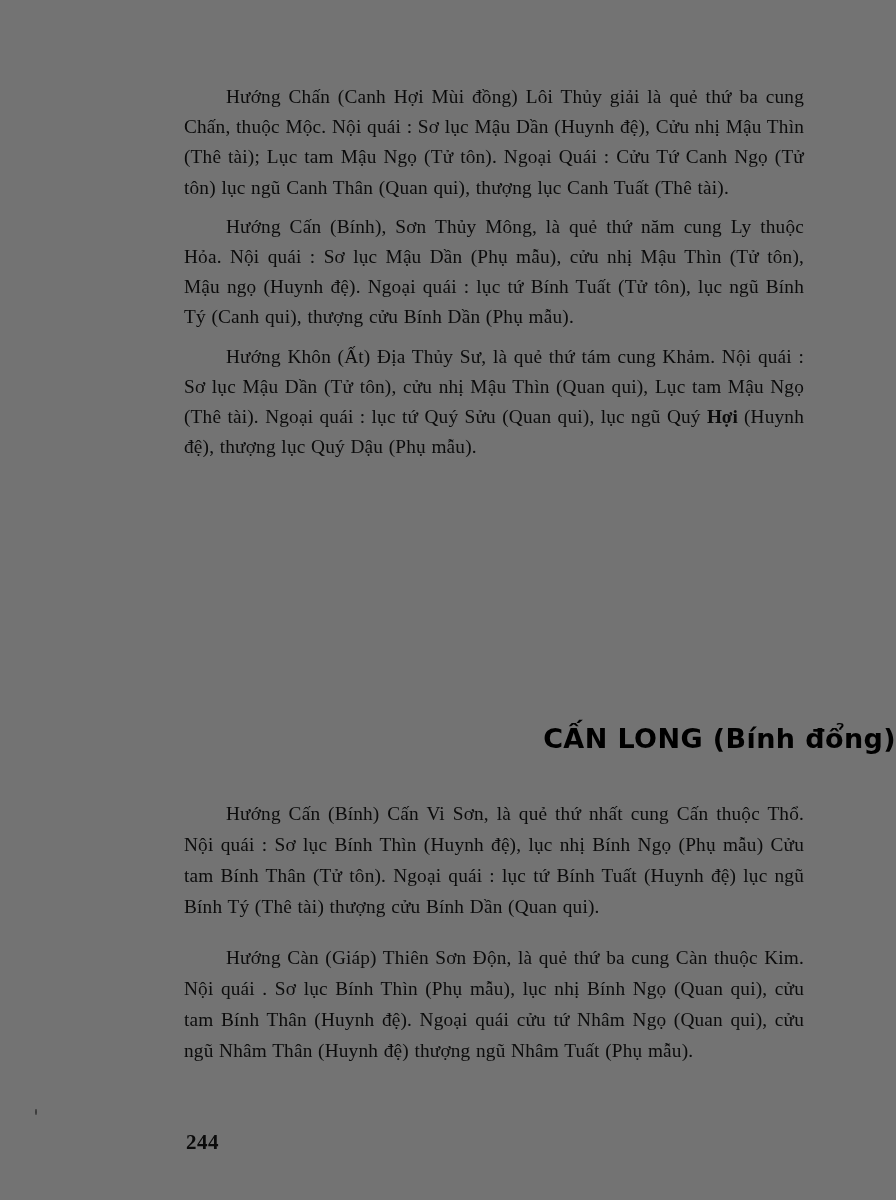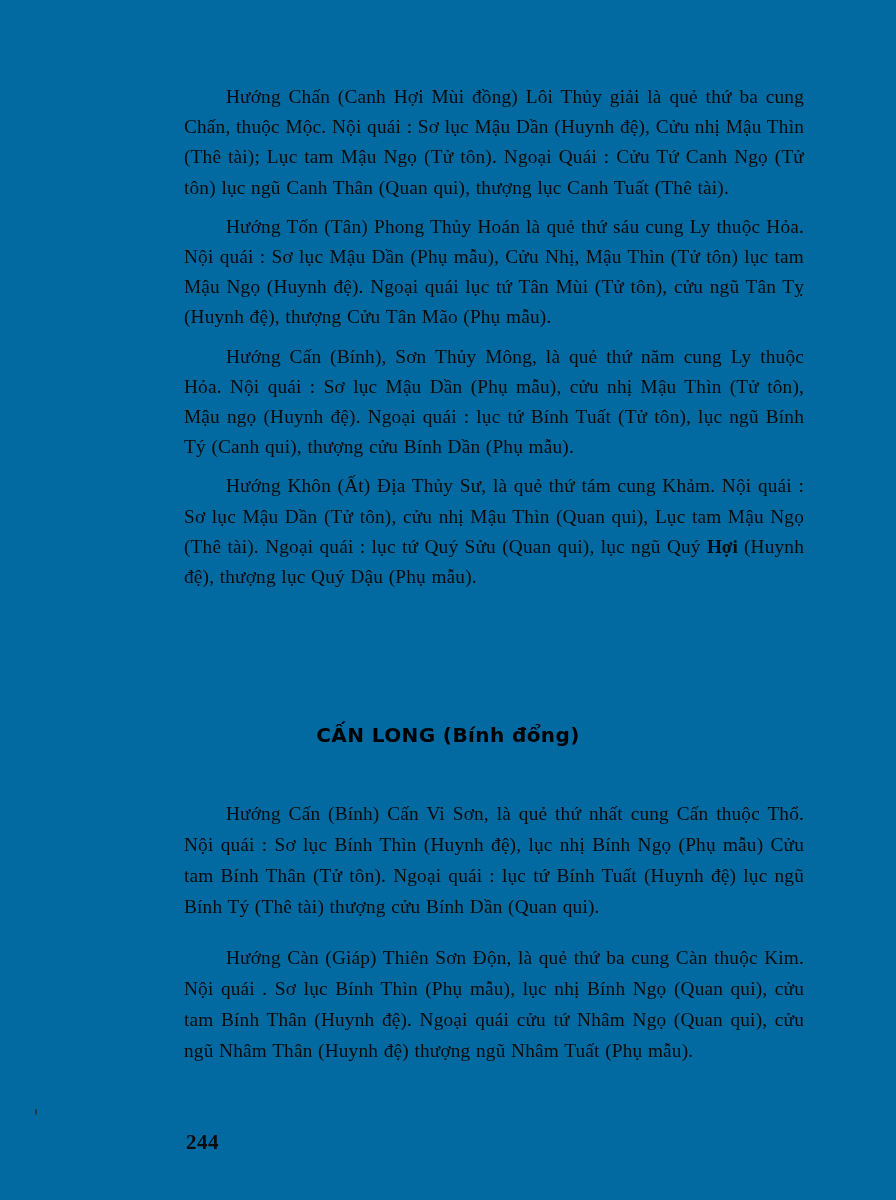--- a/index.html
+++ b/index.html
@@ -14,21 +14,21 @@
     position: relative;
     overflow: hidden;
     font-family: "Liberation Serif", "DejaVu Serif", serif;
     color: #000000;
     -webkit-font-smoothing: none;
   }
 
   .page {
     position: absolute;
     inset: 0;
-    background: #0369a1;
+    background: #737373;
   }
 
   
   .text-column {
     position: absolute;
     left: 184px;
     top: 82px;
     width: 620px;
   }
 
@@ -45,24 +45,24 @@
   }
 
   .para:last-child { margin-bottom: 0; }
 
   
   .section-heading {
     position: absolute;
     left: 0;
     right: 0;
     top: 723px;
-    text-align: center;
+    text-align: right;
     font-family: "DejaVu Sans", "Liberation Sans", sans-serif;
     font-weight: bold;
-    font-size: 20px;
+    font-size: 27px;
     letter-spacing: 0.4px;
     color: #000000;
   }
 
   
   .text-column-2 {
     position: absolute;
     left: 184px;
     top: 798px;
     width: 620px;
@@ -110,21 +110,20 @@
   }
 </style>
 </head>
 <body>
 
 <div class="page">
 
   <div class="text-column">
     <p class="para">Hướng Chấn (Canh Hợi Mùi đồng) Lôi Thủy giải là quẻ thứ ba cung Chấn, thuộc Mộc. Nội quái : Sơ lục Mậu Dần (Huynh đệ), Cửu nhị Mậu Thìn (Thê tài); Lục tam Mậu Ngọ (Tử tôn). Ngoại Quái : Cửu Tứ Canh Ngọ (Tử tôn) lục ngũ Canh Thân (Quan qui), thượng lục Canh Tuất (Thê tài).</p>
 
-    <p class="para">Hướng Tốn (Tân) Phong Thủy Hoán là quẻ thứ sáu cung Ly thuộc Hỏa. Nội quái : Sơ lục Mậu Dần (Phụ mẫu), Cửu Nhị, Mậu Thìn (Tử tôn) lục tam Mậu Ngọ (Huynh đệ). Ngoại quái lục tứ Tân Mùi (Tử tôn), cửu ngũ Tân Tỵ (Huynh đệ), thượng Cửu Tân Mão (Phụ mẫu).</p>
 
     <p class="para">Hướng Cấn (Bính), Sơn Thủy Mông, là quẻ thứ năm cung Ly thuộc Hỏa. Nội quái : Sơ lục Mậu Dần (Phụ mẫu), cửu nhị Mậu Thìn (Tử tôn), Mậu ngọ (Huynh đệ). Ngoại quái : lục tứ Bính Tuất (Tử tôn), lục ngũ Bính Tý (Canh qui), thượng cửu Bính Dần (Phụ mẫu).</p>
 
     <p class="para"><span>Hướng Khôn (Ất) Địa Thủy Sư, là quẻ thứ tám cung Khảm. Nội quái : Sơ lục Mậu Dần (Tử tôn), cửu nhị Mậu Thìn (Quan qui), Lục tam Mậu Ngọ (Thê tài). Ngoại quái : lục tứ Quý Sửu (Quan qui), lục ngũ Quý </span><span class="emph">Hợi</span><span> (Huynh đệ), thượng lục Quý Dậu (Phụ mẫu).</span></p>
   </div>
 
   <div class="section-heading">CẤN LONG (Bính đổng)</div>
 
   <div class="text-column-2">
     <p class="para-2">Hướng Cấn (Bính) Cấn Vi Sơn, là quẻ thứ nhất cung Cấn thuộc Thổ. Nội quái : Sơ lục Bính Thìn (Huynh đệ), lục nhị Bính Ngọ (Phụ mẫu) Cửu tam Bính Thân (Tử tôn). Ngoại quái : lục tứ Bính Tuất (Huynh đệ) lục ngũ Bính Tý (Thê tài) thượng cửu Bính Dần (Quan qui).</p>

